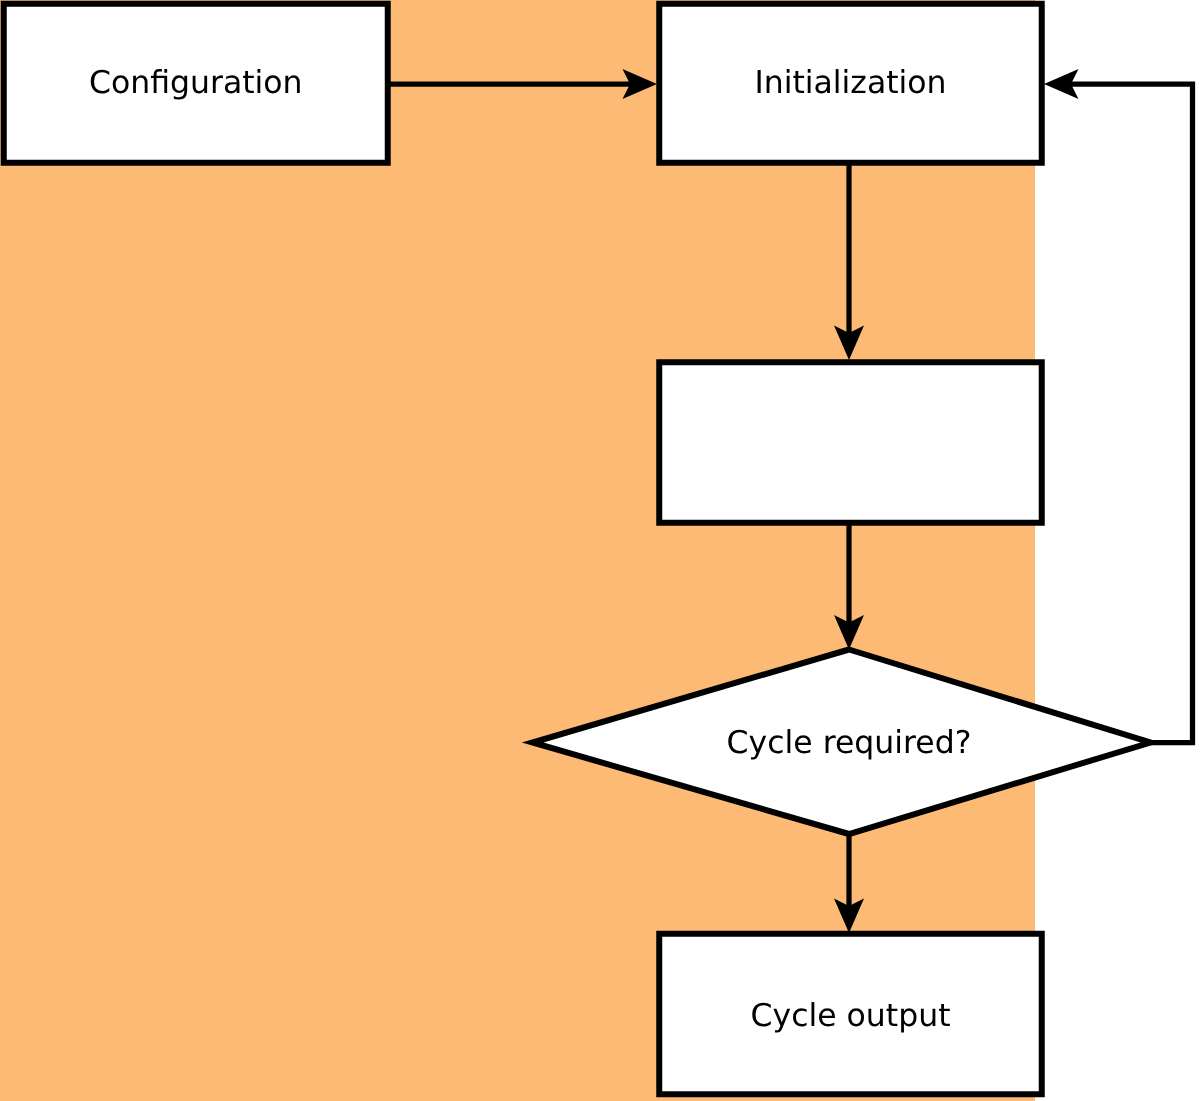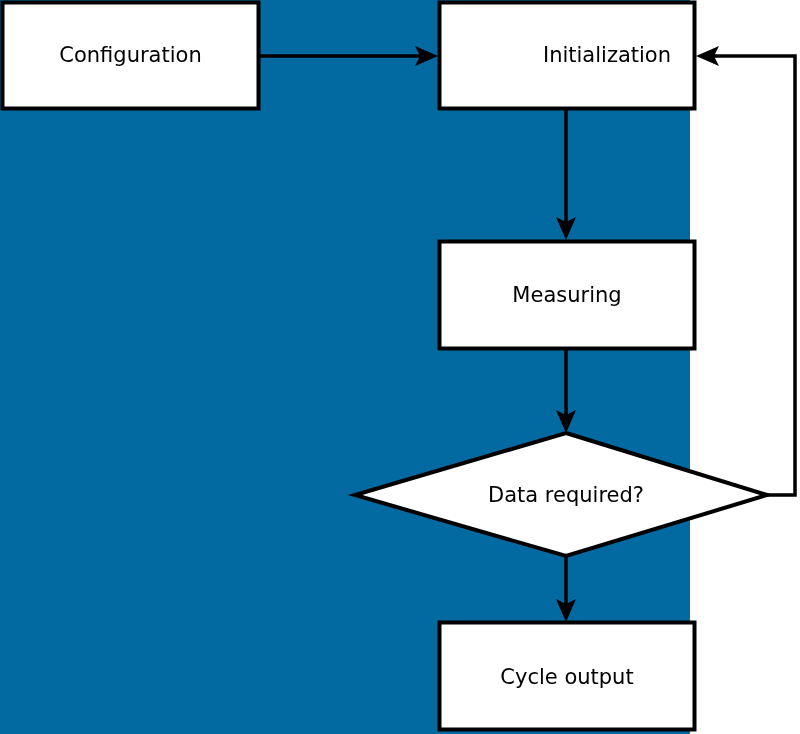--- a/index.html
+++ b/index.html
@@ -11,21 +11,21 @@
   body {
     width: 800px;
     height: 734px;
     overflow: hidden;
     font-family: "DejaVu Sans", "Liberation Sans", sans-serif;
   }
   #flowchart-canvas {
     position: relative;
     width: 690px;
     height: 734px;
-    background: #0369a1;
+    background: #fdba74;
   }
   #flow-svg {
     position: absolute;
     top: 0;
     left: 0;
     width: 800px;
     height: 734px;
     display: block;
   }
   .node-label {
@@ -36,21 +36,21 @@
     font-family: "DejaVu Sans", "Liberation Sans", sans-serif;
     font-size: 21px;
     font-weight: 400;
     color: #000000;
     line-height: 1;
     white-space: nowrap;
     pointer-events: none;
   }
   
   #label-configuration { left: 1px;   top: 1px;   width: 259px; height: 109px; }
-  #label-initialization { left: 438px; top: 1px;   width: 258px; height: 109px; padding-left: 40px; }
+  #label-initialization { left: 438px; top: 1px;   width: 258px; height: 109px; }
   #label-measuring     { left: 438px; top: 240px; width: 258px; height: 110px; }
   #label-decision      { left: 366px; top: 434px; width: 400px; height: 122px; }
   #label-data-output   { left: 438px; top: 621px; width: 258px; height: 113px; }
 </style>
 </head>
 <body>
 
 <div id="flowchart-canvas">
 
   <svg id="flow-svg" viewBox="0 0 800 734" xmlns="http://www.w3.org/2000/svg">
@@ -88,19 +88,18 @@
     <g>
       <polyline points="767,495 795,495 795,56 708,56" fill="none" stroke="#000000" stroke-width="3.5" stroke-linejoin="miter"></polyline>
       <polygon points="696,56 719,46 714,56 719,66" fill="#000000" stroke="none"></polygon>
     </g>
   </svg>
 
   <div class="node-label" id="label-configuration">Configuration</div>
 
   <div class="node-label" id="label-initialization">Initialization</div>
 
-  <div class="node-label" id="label-measuring">Measuring</div>
 
-  <div class="node-label" id="label-decision">Data required?</div>
+  <div class="node-label" id="label-decision">Cycle required?</div>
 
   <div class="node-label" id="label-data-output">Cycle output</div>
 
 </div>
 
 </body></html>

